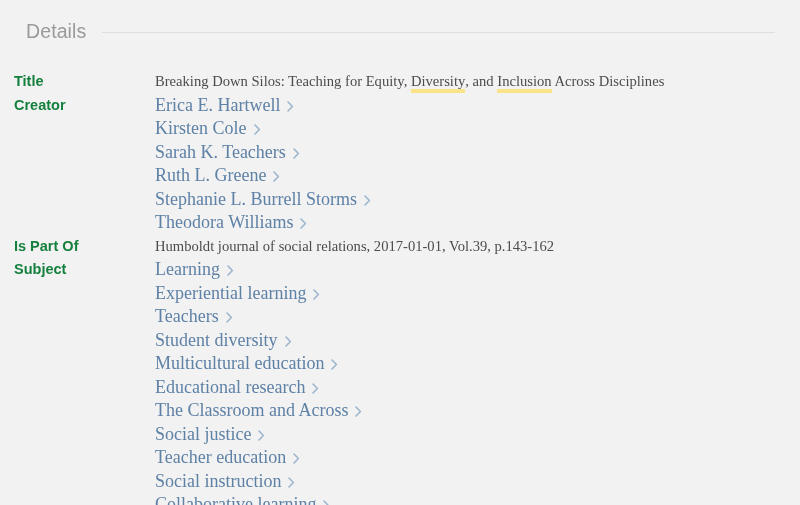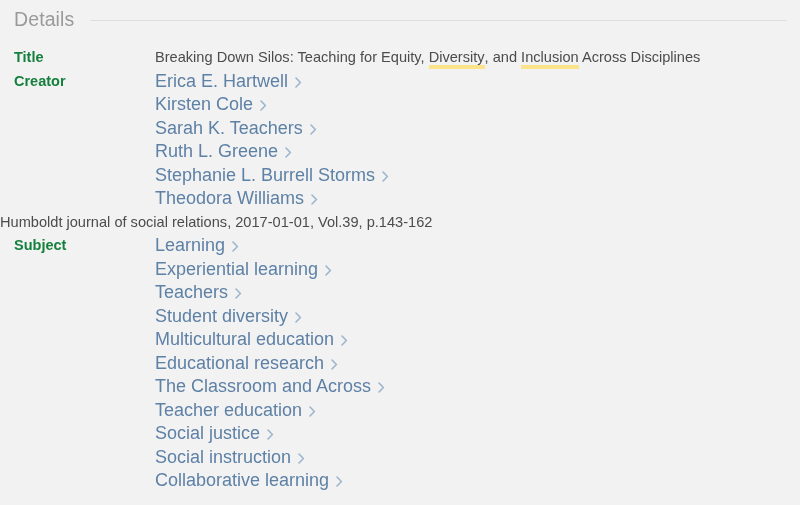--- a/index.html
+++ b/index.html
@@ -13,21 +13,21 @@
     font-family: "Liberation Sans", sans-serif;
     overflow: hidden;
     -webkit-font-smoothing: antialiased;
   }
 
   
   .section-header {
     display: flex;
     align-items: center;
     padding: 0;
-    margin: 0;
+    margin: 12px;
     height: 38px;
   }
   .section-title {
     font-size: 19.5px;
     color: #9a9a9a;
     font-weight: 400;
     letter-spacing: 0.1px;
     padding-left: 14px;
     white-space: nowrap;
   }
@@ -54,20 +54,21 @@
     padding-left: 14px;
     box-sizing: border-box;
     font-size: 14.5px;
     font-weight: bold;
     color: #15803d;
     line-height: 23.5px;
   }
   .detail-values {
     flex: 1 1 auto;
     min-width: 0;
+    font-family: Liberation Serif, serif;
   }
 
   .value-text {
     font-size: 14.6px;
     color: #4c4c4c;
     line-height: 23.5px;
     white-space: nowrap;
   }
 
   
@@ -142,20 +143,21 @@
             </svg></span></div>
         <div class="link-row"><span class="link-text">Stephanie L. Burrell Storms</span><span class="chev"><svg width="7" height="11" viewBox="0 0 7 11">
               <path d="M1 1 L5.4 5.5 L1 10" fill="none" stroke="#9db6ce" stroke-width="1.6" stroke-linecap="round" stroke-linejoin="round"></path>
             </svg></span></div>
         <div class="link-row"><span class="link-text">Theodora Williams</span><span class="chev"><svg width="7" height="11" viewBox="0 0 7 11">
               <path d="M1 1 L5.4 5.5 L1 10" fill="none" stroke="#9db6ce" stroke-width="1.6" stroke-linecap="round" stroke-linejoin="round"></path>
             </svg></span></div>
       </div>
     </div>
     <div class="detail-row">
+      <div class="detail-label">Is Part Of</div>
       <div class="detail-values">
         <div class="value-text"><span>Humboldt journal of social relations, 2017-01-01, Vol.39, p.143-162</span></div>
       </div>
     </div>
     <div class="detail-row">
       <div class="detail-label">Subject</div>
       <div class="detail-values">
         <div class="link-row"><span class="link-text">Learning</span><span class="chev"><svg width="7" height="11" viewBox="0 0 7 11">
               <path d="M1 1 L5.4 5.5 L1 10" fill="none" stroke="#9db6ce" stroke-width="1.6" stroke-linecap="round" stroke-linejoin="round"></path>
             </svg></span></div>
@@ -170,24 +172,24 @@
             </svg></span></div>
         <div class="link-row"><span class="link-text">Multicultural education</span><span class="chev"><svg width="7" height="11" viewBox="0 0 7 11">
               <path d="M1 1 L5.4 5.5 L1 10" fill="none" stroke="#9db6ce" stroke-width="1.6" stroke-linecap="round" stroke-linejoin="round"></path>
             </svg></span></div>
         <div class="link-row"><span class="link-text">Educational research</span><span class="chev"><svg width="7" height="11" viewBox="0 0 7 11">
               <path d="M1 1 L5.4 5.5 L1 10" fill="none" stroke="#9db6ce" stroke-width="1.6" stroke-linecap="round" stroke-linejoin="round"></path>
             </svg></span></div>
         <div class="link-row"><span class="link-text">The Classroom and Across</span><span class="chev"><svg width="7" height="11" viewBox="0 0 7 11">
               <path d="M1 1 L5.4 5.5 L1 10" fill="none" stroke="#9db6ce" stroke-width="1.6" stroke-linecap="round" stroke-linejoin="round"></path>
             </svg></span></div>
-        <div class="link-row"><span class="link-text">Teacher education</span><span class="chev"><svg width="7" height="11" viewBox="0 0 7 11">
+        <div class="link-row"><span class="link-text">Social justice</span><span class="chev"><svg width="7" height="11" viewBox="0 0 7 11">
               <path d="M1 1 L5.4 5.5 L1 10" fill="none" stroke="#9db6ce" stroke-width="1.6" stroke-linecap="round" stroke-linejoin="round"></path>
             </svg></span></div>
-        <div class="link-row"><span class="link-text">Social justice</span><span class="chev"><svg width="7" height="11" viewBox="0 0 7 11">
+        <div class="link-row"><span class="link-text">Teacher education</span><span class="chev"><svg width="7" height="11" viewBox="0 0 7 11">
               <path d="M1 1 L5.4 5.5 L1 10" fill="none" stroke="#9db6ce" stroke-width="1.6" stroke-linecap="round" stroke-linejoin="round"></path>
             </svg></span></div>
         <div class="link-row"><span class="link-text">Social instruction</span><span class="chev"><svg width="7" height="11" viewBox="0 0 7 11">
               <path d="M1 1 L5.4 5.5 L1 10" fill="none" stroke="#9db6ce" stroke-width="1.6" stroke-linecap="round" stroke-linejoin="round"></path>
             </svg></span></div>
         <div class="link-row"><span class="link-text">Collaborative learning</span><span class="chev"><svg width="7" height="11" viewBox="0 0 7 11">
               <path d="M1 1 L5.4 5.5 L1 10" fill="none" stroke="#9db6ce" stroke-width="1.6" stroke-linecap="round" stroke-linejoin="round"></path>
             </svg></span></div>
       </div>
     </div>

